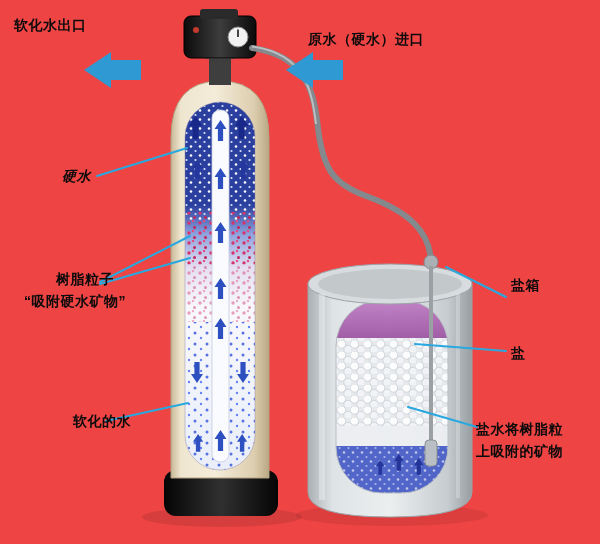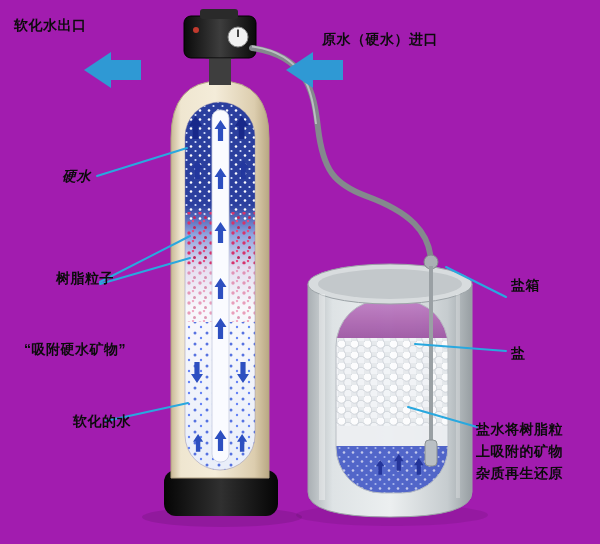--- a/index.html
+++ b/index.html
@@ -1,20 +1,20 @@
 <!DOCTYPE html>
 <html><head>
 <meta charset="utf-8">
 <style>
   * { margin:0; padding:0; box-sizing:border-box; }
   html,body { background:#ffffff; }
   body { font-family:"Liberation Sans","DejaVu Sans",sans-serif; }
   .canvas {
     position:relative; width:600px; height:544px;
-    background:#a21caf; overflow:hidden;
+    background:#ef4444; overflow:hidden;
   }
   .canvas svg { position:absolute; left:0; top:0; }
   .lbl {
     position:absolute; font-size:14px; font-weight:600;
     color:#0b0b0b; letter-spacing:.5px; white-space:nowrap; line-height:18px;
   }
 </style>
 </head>
 <body>
 
@@ -166,24 +166,23 @@
       <line x1="100" y1="282" x2="190" y2="236"></line>
       <line x1="100" y1="284" x2="190" y2="258"></line>
       <line x1="106" y1="421" x2="188" y2="403"></line>
       <line x1="506" y1="297" x2="446" y2="267"></line>
       <line x1="506" y1="351" x2="415" y2="344"></line>
       <line x1="477" y1="427" x2="408" y2="407"></line>
     </g>
   </svg>
 
   <div class="lbl" style="left:14px;  top:16px;">软化水出口</div>
-  <div class="lbl" style="left:322px; top:30px;text-align:right;">原水（硬水）进口</div>
+  <div class="lbl" style="left:308px; top:30px;text-align:right;">原水（硬水）进口</div>
   <div class="lbl" style="left:62px;  top:167px;font-style:italic;">硬水</div>
-  <div class="lbl" style="left:56px;  top:270px;font-family:Liberation Mono, monospace;">树脂粒子</div>
-  <div class="lbl" style="left:24px;  top:292px;margin-top:48px;">“吸附硬水矿物”</div>
+  <div class="lbl" style="left:56px;  top:270px;">树脂粒子</div>
+  <div class="lbl" style="left:24px;  top:292px;">“吸附硬水矿物”</div>
   <div class="lbl" style="left:57px;  top:412px;margin-left:16px;">软化的水</div>
   <div class="lbl" style="left:511px; top:276px;">盐箱</div>
   <div class="lbl" style="left:511px; top:344px;">盐</div>
   <div class="lbl" style="left:476px; top:420px;">盐水将树脂粒</div>
   <div class="lbl" style="left:476px; top:442px;">上吸附的矿物</div>
-  <div class="lbl" style="left:476px; top:464px;">杂质再生还原</div>
 
 </div>
 
 </body></html>

